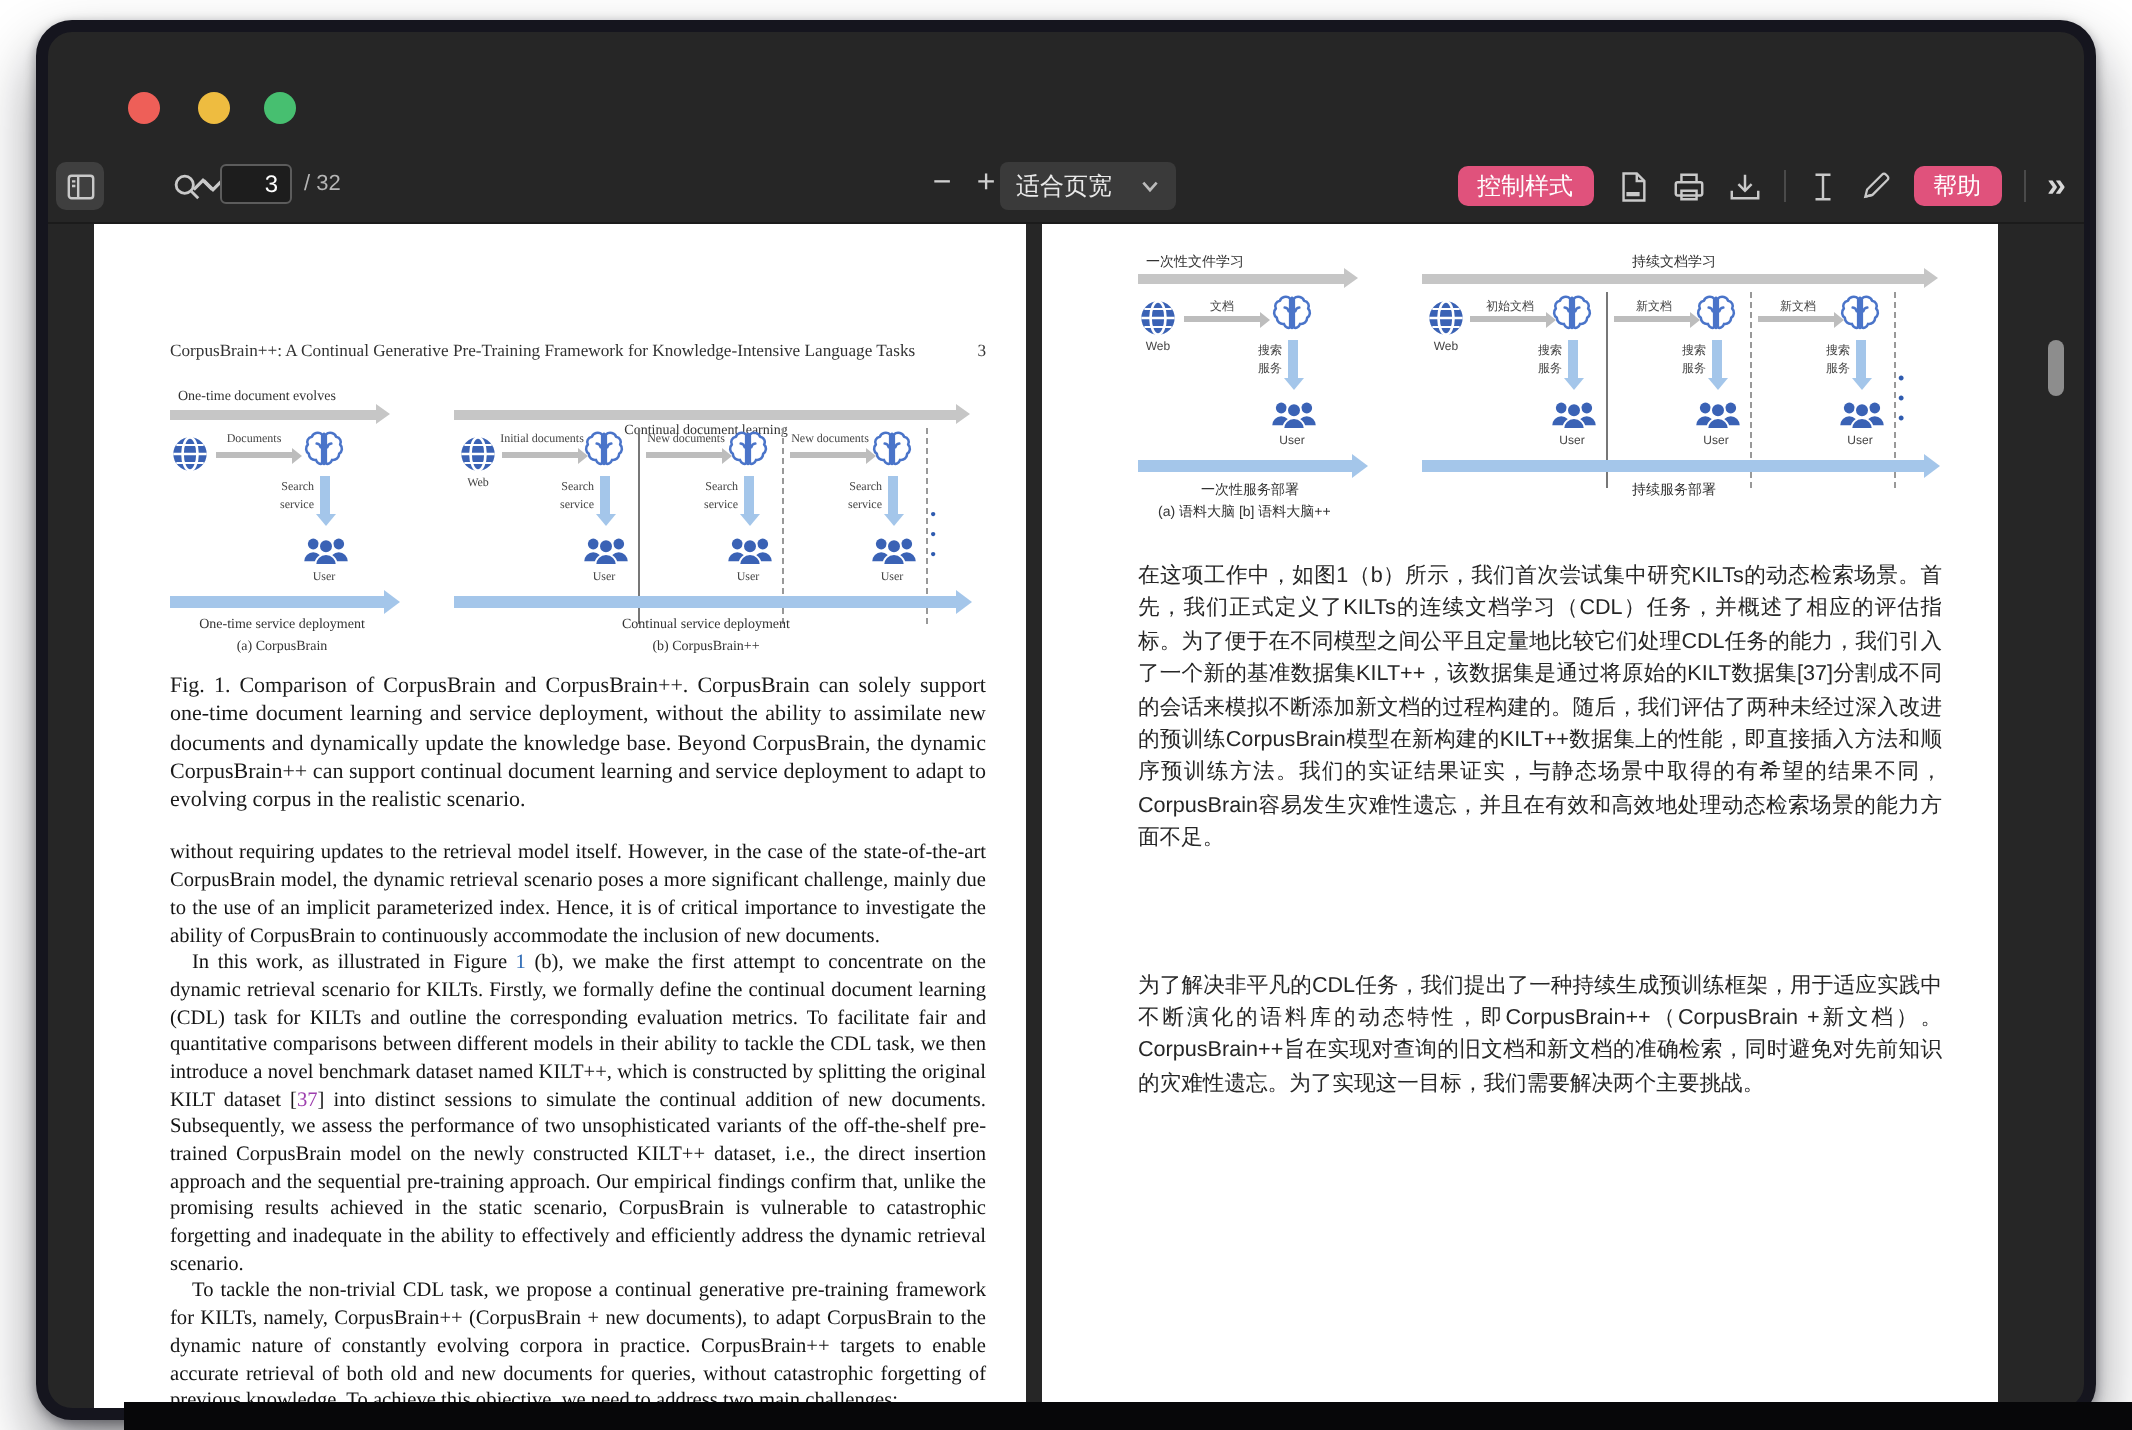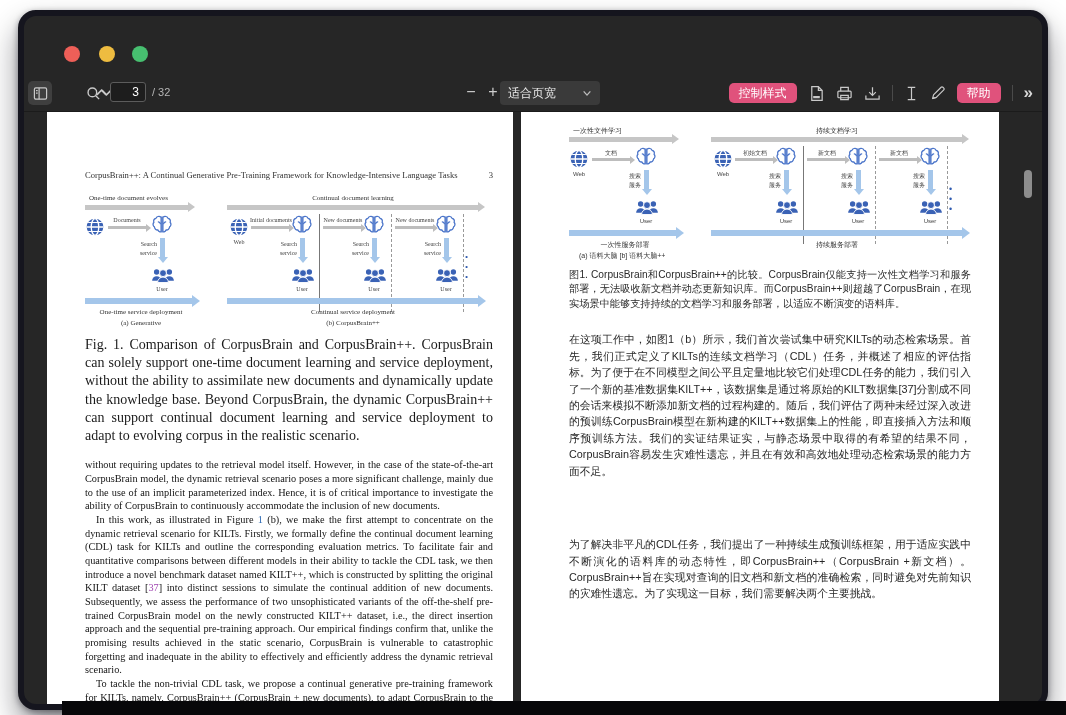--- a/index.html
+++ b/index.html
@@ -15,21 +15,21 @@
   
   .toolbar{position:absolute;top:58px;left:0;right:0;height:37px;border-bottom:1px solid #1b1b1b;}
   .tb{position:absolute;display:flex;align-items:center;justify-content:center;color:#c9c9c9;}
   .tb svg{display:block;}
   .btn-sq{top:7px;left:4px;width:24px;height:24px;background:#3f3f3f;border-radius:5px;}
   .pgnum{top:8px;left:86px;width:36px;height:20px;background:#1d1d1d;border:1px solid #5c5c5c;
          border-radius:3px;color:#fff;font-size:12px;text-align:right;padding:0 6px 0 2px;box-sizing:border-box;
          font-family:"Liberation Sans",sans-serif;}
   .pgtotal{top:8px;left:128px;height:20px;color:#b5b5b5;font-size:11px;display:flex;align-items:center;position:absolute;}
   .zoomtxt{font-size:16px;color:#cfcfcf;}
-  .dropdown{top:7px;left:476px;width:100px;height:24px;background:#3a3a3a;border-radius:4px;
+  .dropdown{top:7px;left:476px;width:88px;height:24px;background:#3a3a3a;border-radius:4px;
             display:flex;align-items:center;justify-content:space-between;padding:0 8px;box-sizing:border-box;}
   .dropdown .lbl{color:#eaeaea;font-size:12px;}
   .tb-right{position:absolute;right:10px;top:6px;height:26px;display:flex;align-items:center;gap:11px;}
   .pinkbtn{background:#e0527c;color:#fff;font-size:12px;border-radius:5px;padding:4px 10px;line-height:1;}
   .tb-sep{width:1px;height:16px;background:#4a4a4a;}
   .more{color:#d8d8d8;font-size:17px;font-weight:bold;letter-spacing:-1px;}
   .scroll-thumb{position:absolute;left:1000px;top:154px;width:8px;height:28px;border-radius:4px;background:#8d8d8d;}
   
   .page{position:absolute;top:96px;background:#fff;height:620px;box-sizing:border-box;}
   .page-left{left:23px;width:466px;padding:0 20px 0 38px;font-family:"Liberation Serif",serif;color:#141414;}
@@ -57,21 +57,21 @@
   .barrow{position:absolute;top:104px;height:6px;background:#a4c6ea;}
   .barrow:after{content:"";position:absolute;right:-7px;top:-3px;border-left:8px solid #a4c6ea;
                 border-top:6px solid transparent;border-bottom:6px solid transparent;}
   .blabel{position:absolute;top:114px;width:100%;text-align:center;font-size:7px;color:#333;white-space:nowrap;}
   .fcap{position:absolute;top:125px;width:100%;text-align:center;font-size:7px;color:#333;white-space:nowrap;}
   .vsep{position:absolute;top:20px;height:98px;border-left:1px solid #777;}
   .vsep.dashed{border-left-style:dashed;border-left-color:#999;}
   .dots{position:absolute;font-size:9px;color:#2f5bb0;letter-spacing:2px;}
   .icon-abs{position:absolute;}
   
-  .figcap{font-size:14px;line-height:1.3;text-align:justify;margin-top:8px;color:#1a1a1a;}
+  .figcap{font-size:11px;line-height:1.3;text-align:justify;margin-top:8px;color:#1a1a1a;}
   .body-en{font-size:10.3px;line-height:1.33;text-align:justify;margin-top:13px;}
   .body-en p{margin:0;}
   .indent{text-indent:11px;}
   .link{color:#2e6bb5;}
   .cite{color:#9d3fae;}
   .list-en{margin-top:4px;}
   .li-en{display:flex;font-size:10.3px;line-height:1.33;}
   .li-en .mk{width:26px;text-align:right;flex:none;padding-right:5px;box-sizing:border-box;}
   .li-en .tx{flex:1;text-align:justify;}
   
@@ -209,24 +209,24 @@
             <use href="#ic-brain"></use>
           </svg>
         <div class="sslabel" style="left:40px;top:46px;width:32px;"><span>Search</span><br><span>service</span></div>
         <div class="varrow" style="left:75px;top:44px;height:20px;"></div>
         <svg class="icon-abs" style="left:66px;top:72px;" width="24" height="18">
             <use href="#ic-users"></use>
           </svg>
         <div class="ulabel" style="left:62px;top:92px;width:30px;">User</div>
         <div class="barrow" style="left:0;right:4px;"></div>
         <div class="blabel">One-time service deployment</div>
-        <div class="fcap">(a) Generative</div>
+        <div class="fcap">(a) CorpusBrain</div>
       </div>
       <div class="fp fp-b">
-        <div class="tlabel" style="left:0;width:100%;text-align:center;">Continual document learning</div>
+        <div class="tlabel" style="left:0;width:100%;text-align:center;margin-top:17px;">Continual document learning</div>
         <div class="garrow" style="left:0;right:0;"></div>
         <svg class="icon-abs" style="left:2px;top:23px;" width="20" height="20">
             <use href="#ic-globe"></use>
           </svg>
         <div class="ulabel" style="left:0px;top:45px;width:24px;">Web</div>
 
         <div class="slabel" style="left:22px;top:23px;width:44px;">Initial documents</div>
         <div class="sline" style="left:24px;top:32px;width:38px;"></div>
         <svg class="icon-abs" style="left:64px;top:19px;" width="22" height="24">
             <use href="#ic-brain"></use>
@@ -354,21 +354,20 @@
             <use href="#ic-users"></use>
           </svg>
         <div class="ulabel" style="left:204px;top:92px;width:30px;">User</div>
         <div class="vsep dashed" style="left:236px;"></div>
         <div class="dots" style="left:238px;top:58px;">• • •</div>
         <div class="barrow" style="left:0;right:0;"></div>
         <div class="blabel">持续服务部署</div>
       </div>
     </div>
 
-    <div class="figcap-cn">图1. CorpusBrain和CorpusBrain++的比较。CorpusBrain仅能支持一次性文档学习和服务部署，无法吸收新文档并动态更新知识库。而CorpusBrain++则超越了CorpusBrain，在现实场景中能够支持持续的文档学习和服务部署，以适应不断演变的语料库。</div>
 
     <div class="body-cn">
       <p class="gap-big">在这项工作中，如图1（b）所示，我们首次尝试集中研究KILTs的动态检索场景。首先，我们正式定义了KILTs的连续文档学习（CDL）任务，并概述了相应的评估指标。为了便于在不同模型之间公平且定量地比较它们处理CDL任务的能力，我们引入了一个新的基准数据集KILT++，该数据集是通过将原始的KILT数据集[37]分割成不同的会话来模拟不断添加新文档的过程构建的。随后，我们评估了两种未经过深入改进的预训练CorpusBrain模型在新构建的KILT++数据集上的性能，即直接插入方法和顺序预训练方法。我们的实证结果证实，与静态场景中取得的有希望的结果不同，CorpusBrain容易发生灾难性遗忘，并且在有效和高效地处理动态检索场景的能力方面不足。</p>
       <p class="gap-sm">为了解决非平凡的CDL任务，我们提出了一种持续生成预训练框架，用于适应实践中不断演化的语料库的动态特性，即CorpusBrain++（CorpusBrain +新文档）。CorpusBrain++旨在实现对查询的旧文档和新文档的准确检索，同时避免对先前知识的灾难性遗忘。为了实现这一目标，我们需要解决两个主要挑战。</p>
 
     </div>
   </div>
 
   <div class="scroll-thumb"></div>
 </div>

